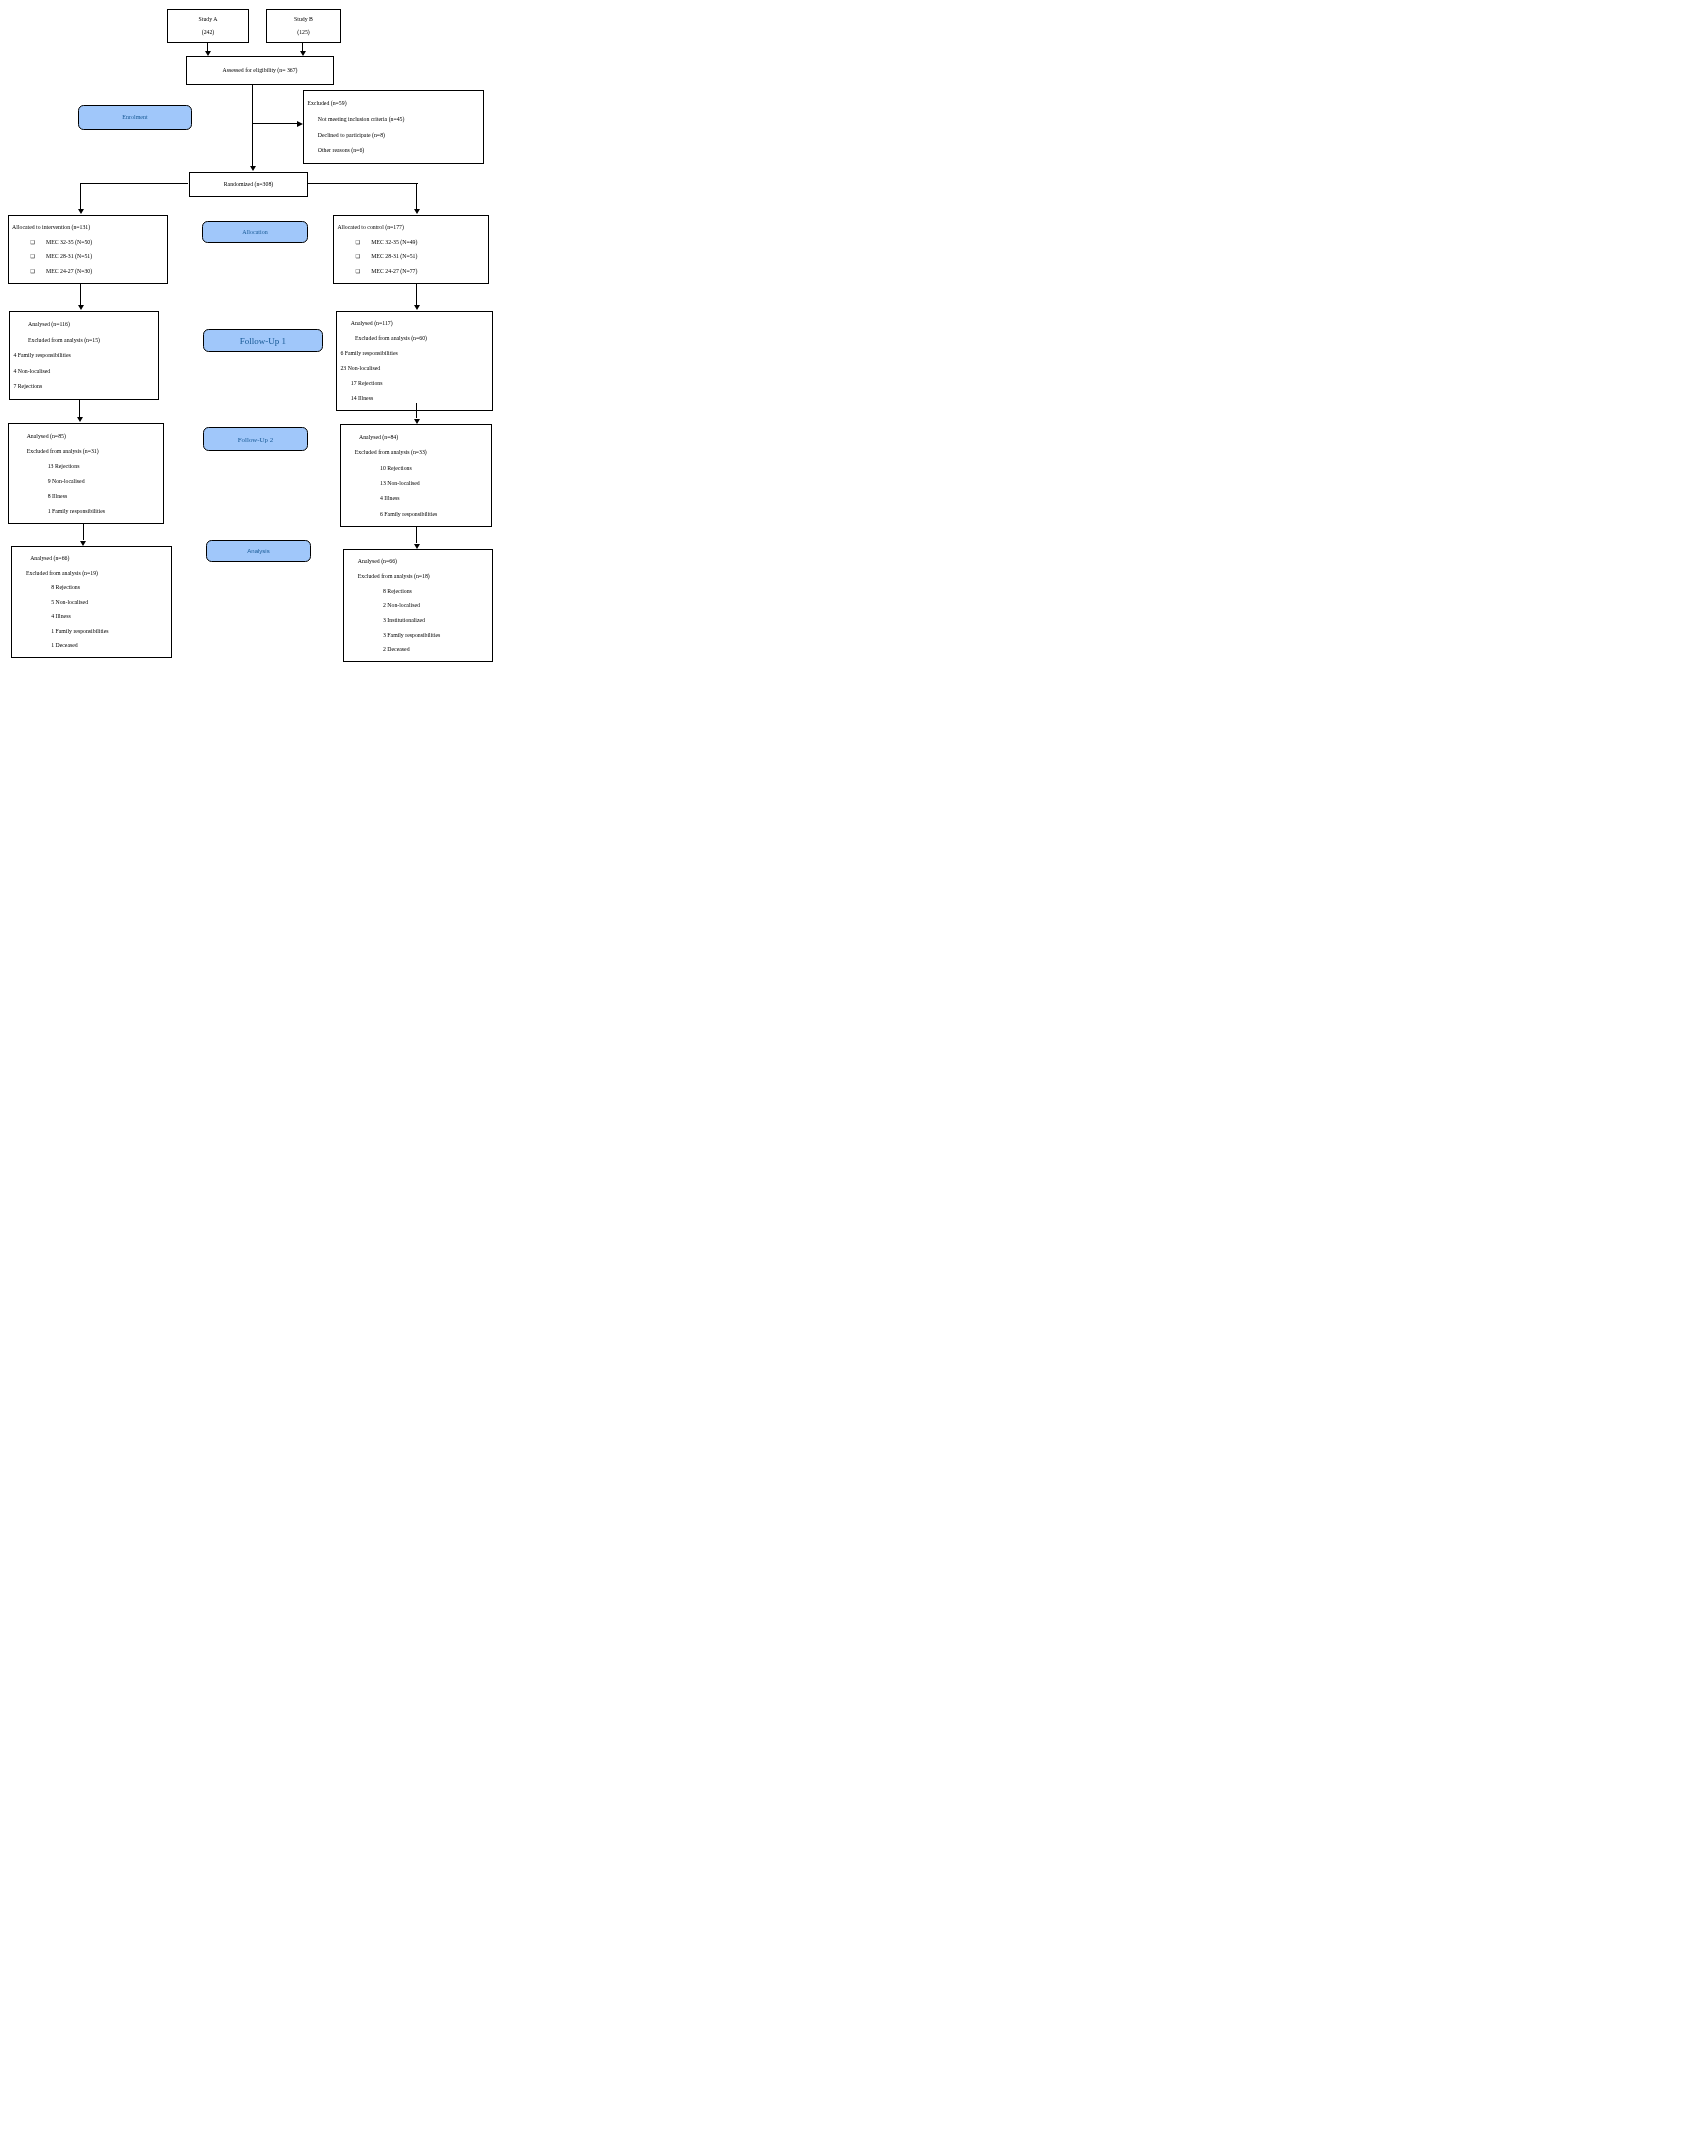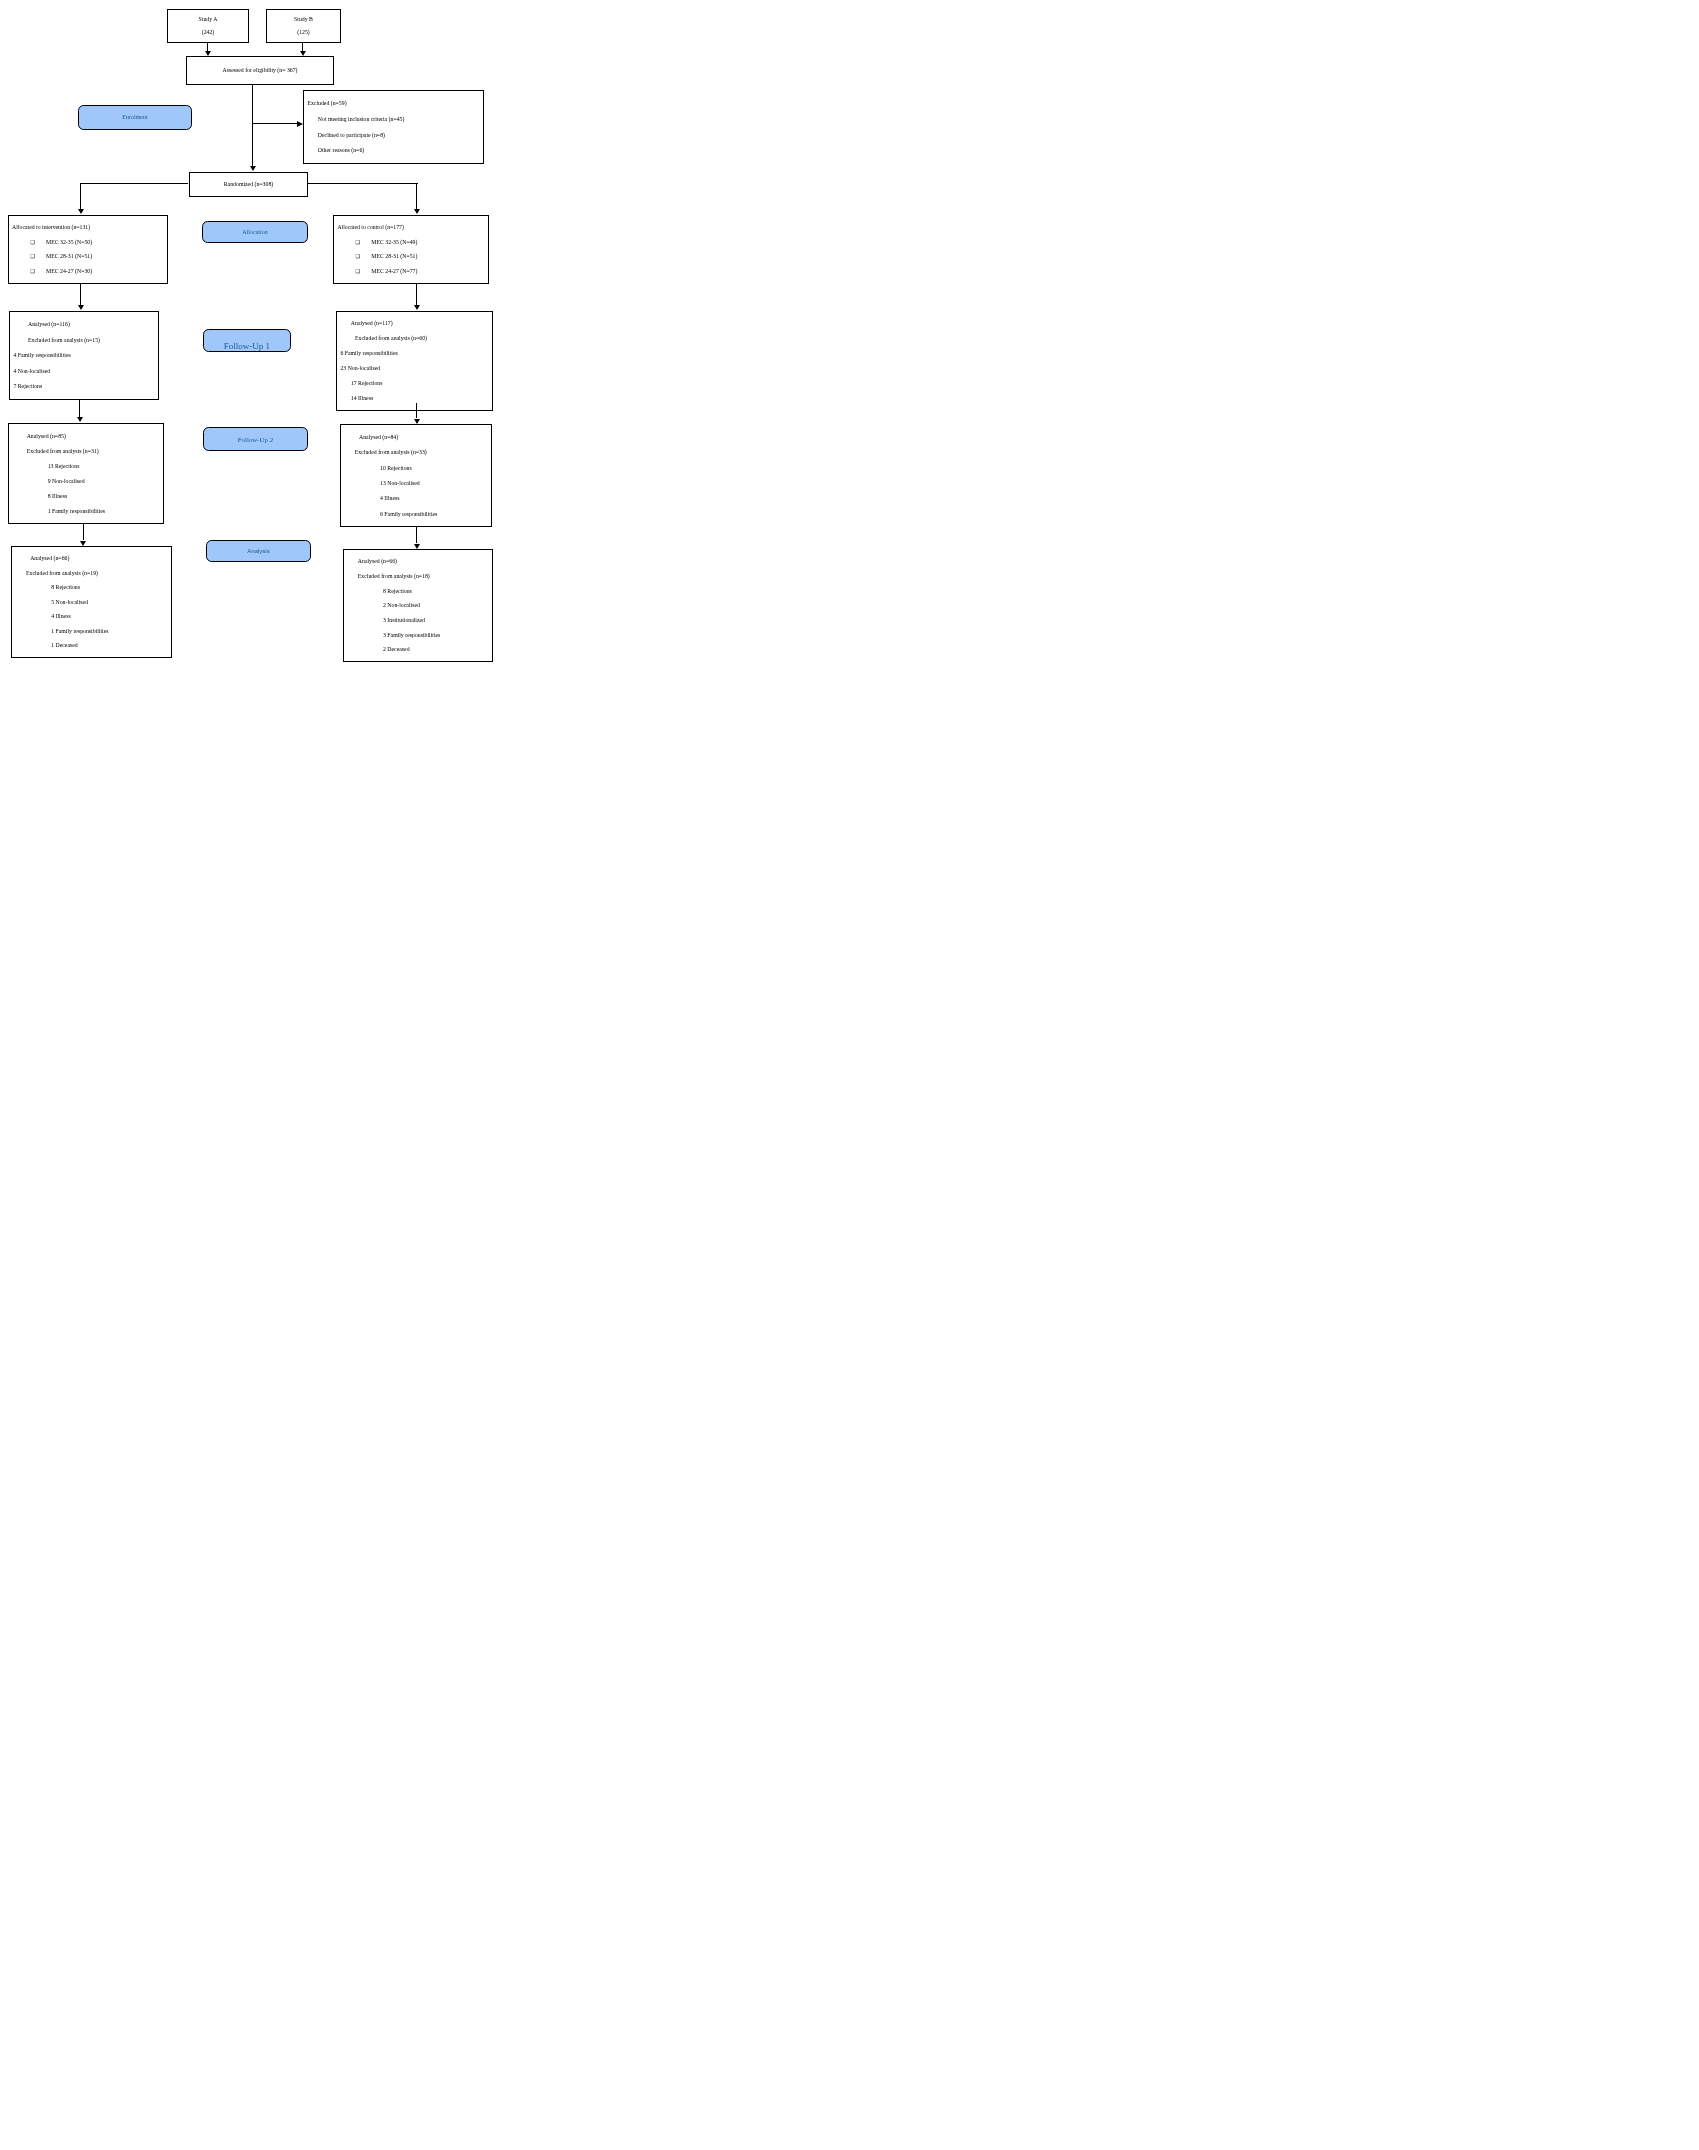--- a/index.html
+++ b/index.html
@@ -108,21 +108,21 @@
       </div>
     </div>
 
   <div class="box b3" style="left:9px;top:311px;width:150px;height:89px;">
       <div class="ln ind-2">Analysed (n=116)</div>
       <div class="ln ind-2">Excluded from analysis (n=15)</div>
       <div class="ln ind-0">4 Family responsibilities</div>
       <div class="ln ind-0">4 Non-localised</div>
       <div class="ln ind-0">7 Rejections</div>
     </div>
-  <div class="stage big" style="left:203px;top:329px;width:88px;height:23px;align-items:flex-end;">
+  <div class="stage big" style="left:203px;top:329px;width:120px;height:23px;">
     <span>Follow-Up 1</span>
   </div>
   <div class="box b3" style="left:336px;top:311px;width:157px;height:100px;">
       <div class="ln ind-1">Analysed (n=117)</div>
       <div class="ln ind-2">Excluded from analysis (n=60)</div>
       <div class="ln ind-0">6 Family responsibilities</div>
       <div class="ln ind-0">23 Non-localised</div>
       <div class="ln ind-1">17 Rejections</div>
       <div class="ln ind-1">14 Illness</div>
     </div>

